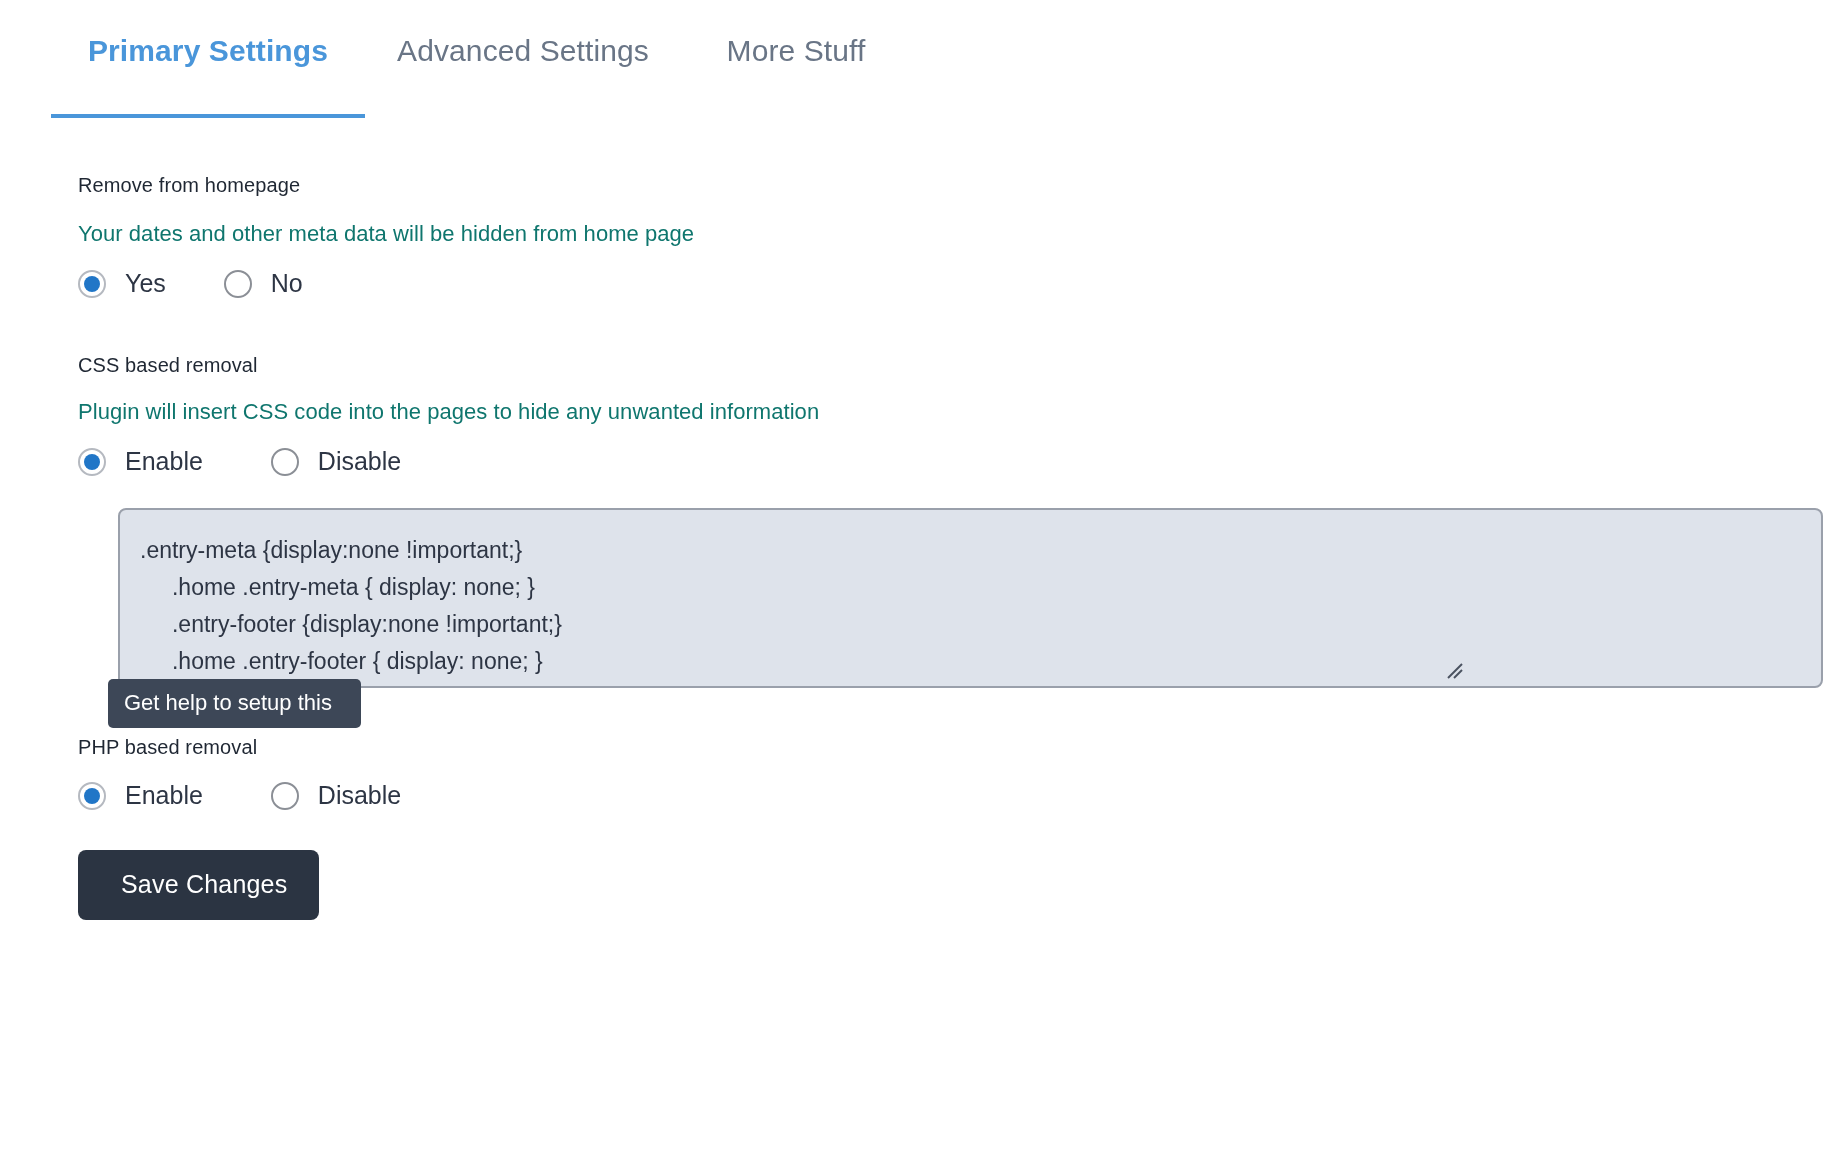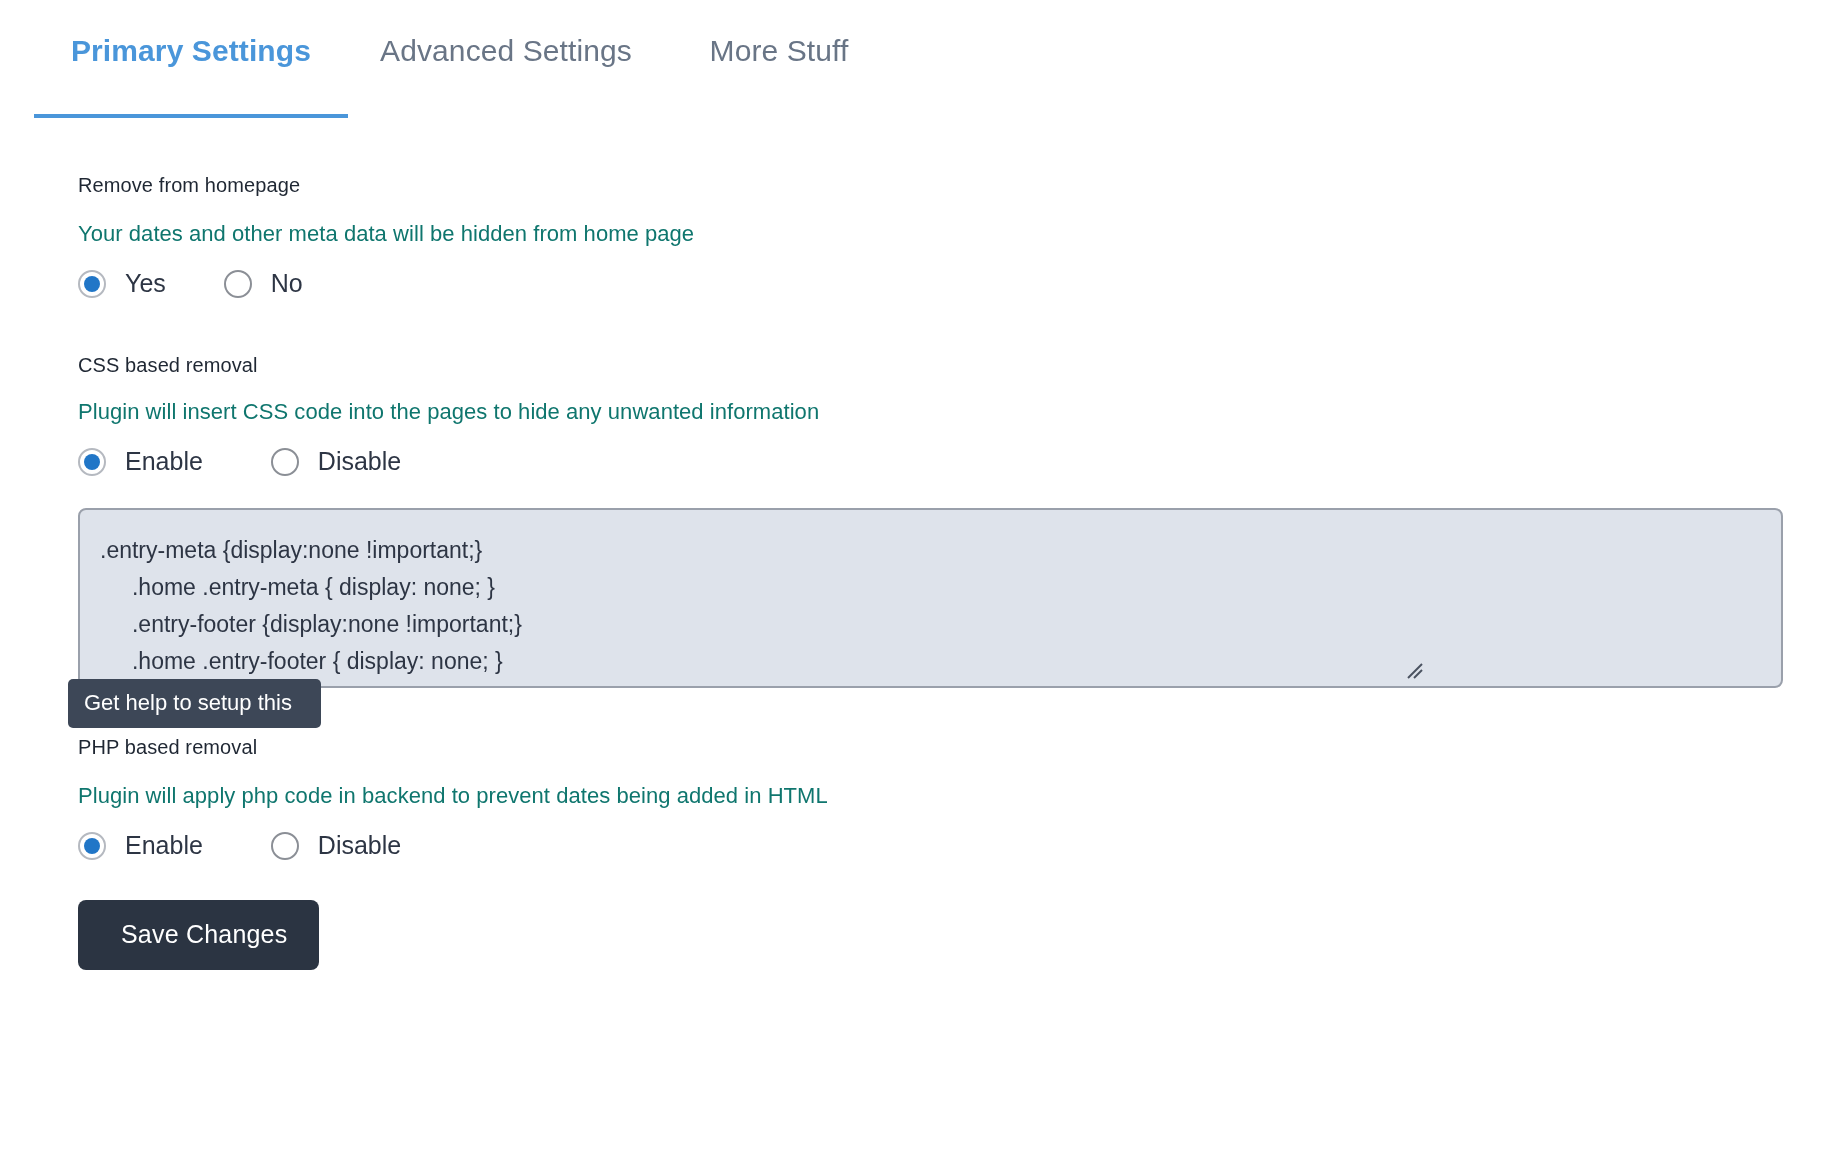--- a/index.html
+++ b/index.html
@@ -12,21 +12,21 @@
     height: 1168px;
     font-family: "Liberation Sans", sans-serif;
     color: #2d3544;
     overflow: hidden;
   }
 
   
   .tabbar {
     position: relative;
     height: 120px;
-    padding-left: 34px;
+    padding-left: 51px;
     box-sizing: border-box;
   }
   .tabs {
     display: flex;
     align-items: flex-start;
     height: 100%;
   }
   .tab {
     position: relative;
     display: flex;
@@ -127,20 +127,21 @@
     color: #2d3544;
     margin-left: 19px;
     white-space: nowrap;
   }
 
   
   .textarea-wrap {
     position: relative;
     margin-top: 32px;
     width: 1355px;
+    margin-left: 40px;
   }
   .css-textarea {
     width: 1705px;
     height: 180px;
     box-sizing: border-box;
     background: #dee3eb;
     border: 2px solid #9aa0ab;
     border-radius: 8px;
     padding: 22px 20px 14px 20px;
     font-family: "Liberation Sans", sans-serif;
@@ -251,21 +252,20 @@
           <line x1="9" y1="17" x2="17" y2="9" stroke="#4a5260" stroke-width="2"></line>
         </svg>
       </span>
       <div class="tooltip">Get help to setup this</div>
     </div>
   </div>
 
   
   <div class="section sec-php">
     <h2 class="section-title">PHP based removal</h2>
-    <p class="section-desc">Plugin will apply php code in backend to prevent dates being added in HTML</p>
     <div class="radio-row">
       <div class="radio-opt">
         <span class="radio-mark checked"></span>
         <span class="radio-label">Enable</span>
       </div>
       <span class="radio-gap-enable"></span>
       <div class="radio-opt">
         <span class="radio-mark"></span>
         <span class="radio-label">Disable</span>
       </div>

